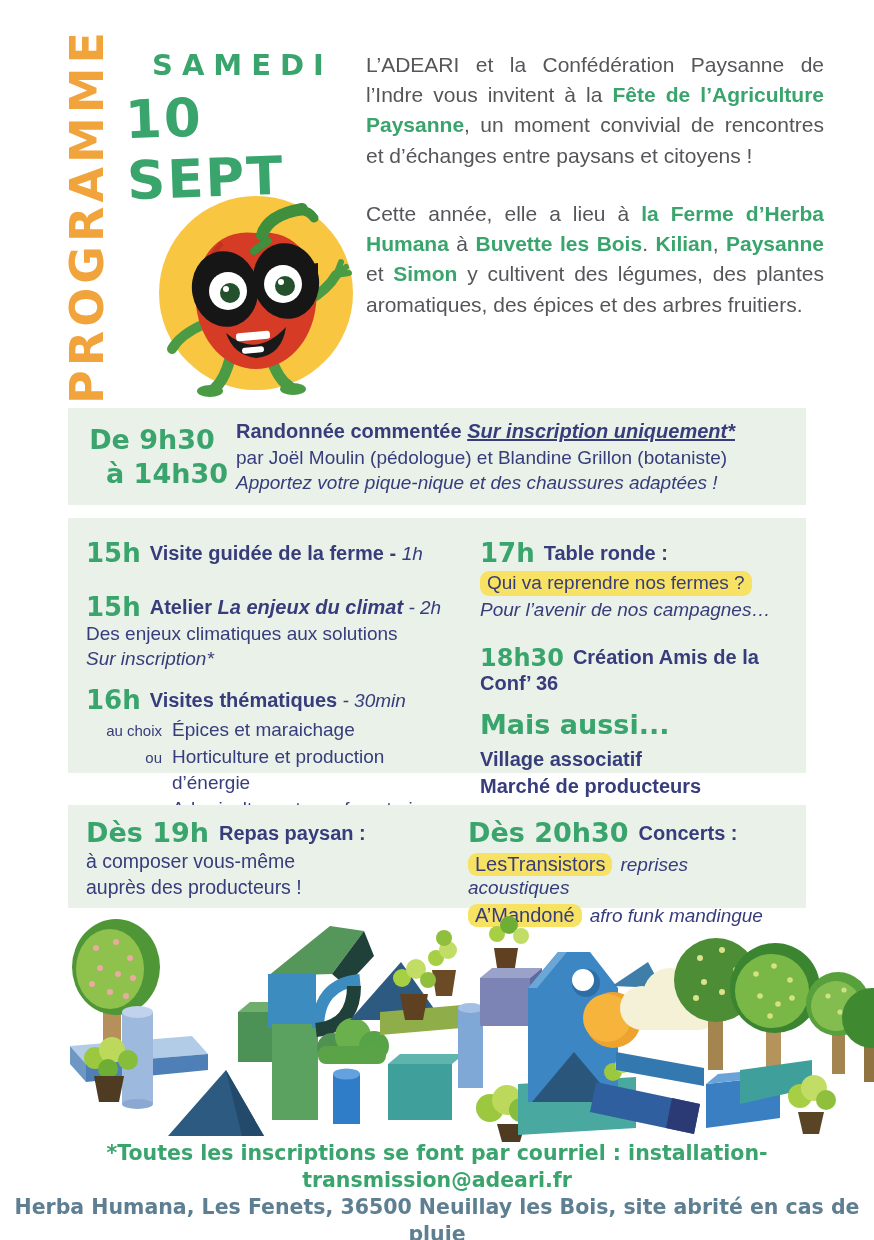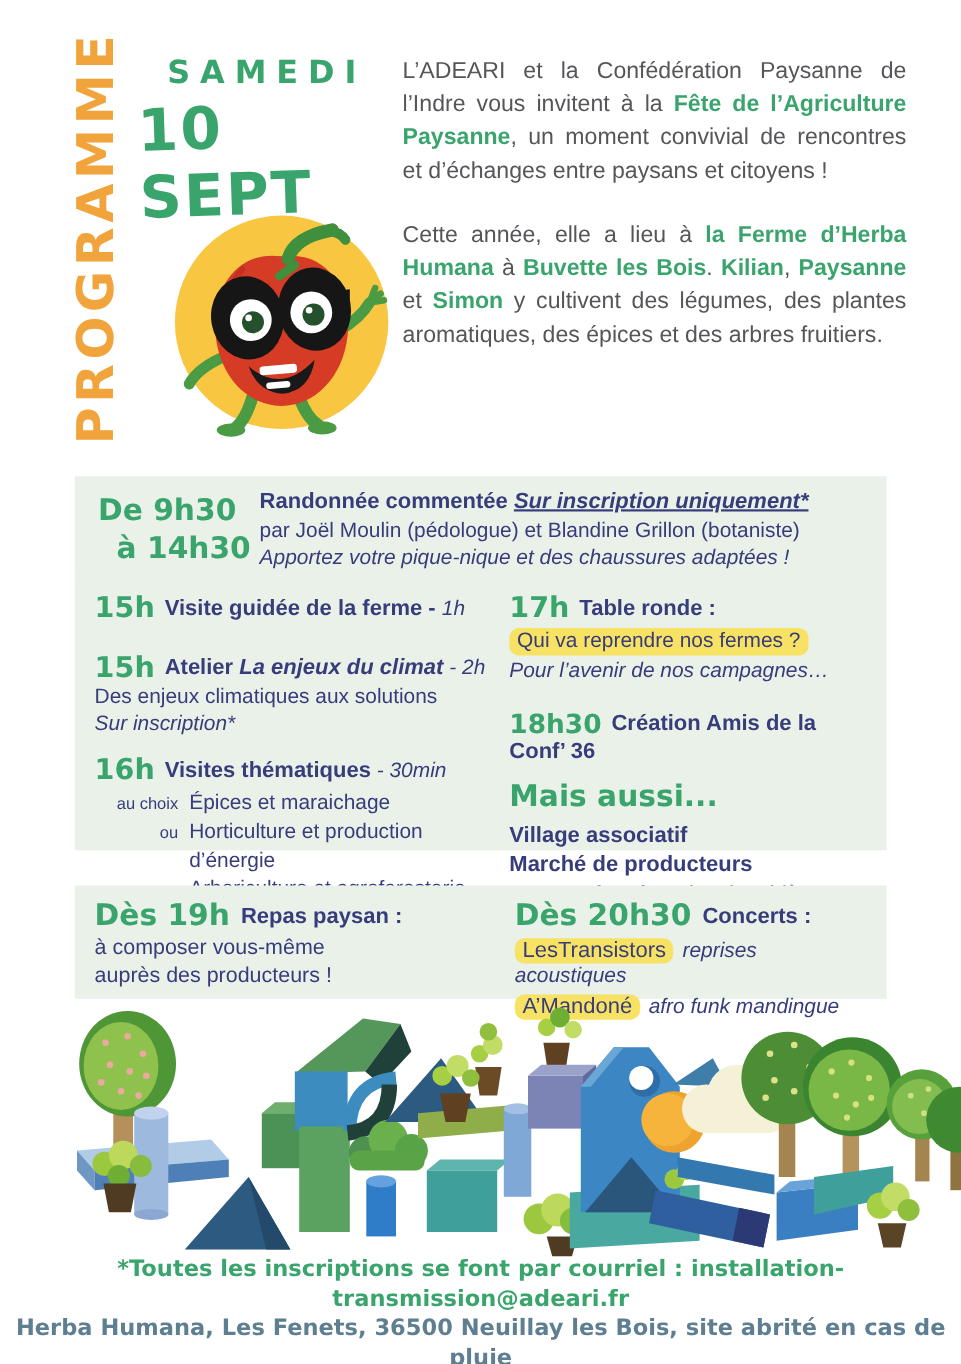--- a/index.html
+++ b/index.html
@@ -29,31 +29,31 @@
   .date-day{font-size:29px;font-weight:bold;letter-spacing:9px;margin-left:26px;}
   .date-num{font-size:53px;font-weight:bold;letter-spacing:2px;margin-top:4px;transform:rotate(-2deg);}
   .mascot{position:absolute;left:130px;top:183px;width:252px;height:222px;}
   .intro{position:absolute;left:366px;top:50px;width:458px;color:var(--grey);
     font-size:21px;line-height:1.44;text-align:justify;}
   .intro p{margin:0;}
   .intro p + p{margin-top:28px;}
   .g{color:var(--green);font-weight:bold;}
   
   .gbox{position:absolute;left:68px;width:738px;background:var(--boxbg);box-sizing:border-box;}
-  .box-rando{top:433px;height:97px;display:flex;align-items:center;}
+  .box-rando{top:408px;height:97px;display:flex;align-items:center;}
   .hw{font-family:"DejaVu Sans",sans-serif;font-weight:bold;color:var(--green);}
   .rando-time{width:168px;text-align:center;font-size:27px;line-height:1.25;}
   .rando-time .t2{padding-left:30px;}
   .rando-content{flex:1;color:var(--navy);font-size:19px;line-height:1.33;padding-right:10px;}
   .rando-title{font-weight:bold;font-size:20px;}
   .note-u{font-style:italic;text-decoration:underline;font-weight:700;font-size:20px;}
   .it{font-style:italic;}
   
   .box-sched{top:518px;height:255px;padding:20px 24px 0 18px;
-    display:grid;grid-template-columns:370px 1fr;column-gap:7px;color:var(--navy);}
+    display:grid;grid-template-columns:370px 1fr;column-gap:24px;color:var(--navy);}
   .time{font-size:26px;vertical-align:-2px;margin-right:9px;}
   .etitle{font-weight:bold;font-size:20px;color:var(--navy);}
   .edur{font-style:italic;font-size:19px;}
   .eline{font-size:19px;line-height:1.3;}
   .entry{margin-bottom:14px;}
   .entry-gap{margin-bottom:24px;}
   .opt-row{display:flex;align-items:baseline;line-height:1.38;}
   .opt-label{width:76px;text-align:right;padding-right:10px;font-size:15px;flex:none;}
   .opt-text{font-size:19px;}
   .hl{background:var(--hl);padding:0 7px;border-radius:9px;display:inline-block;}

